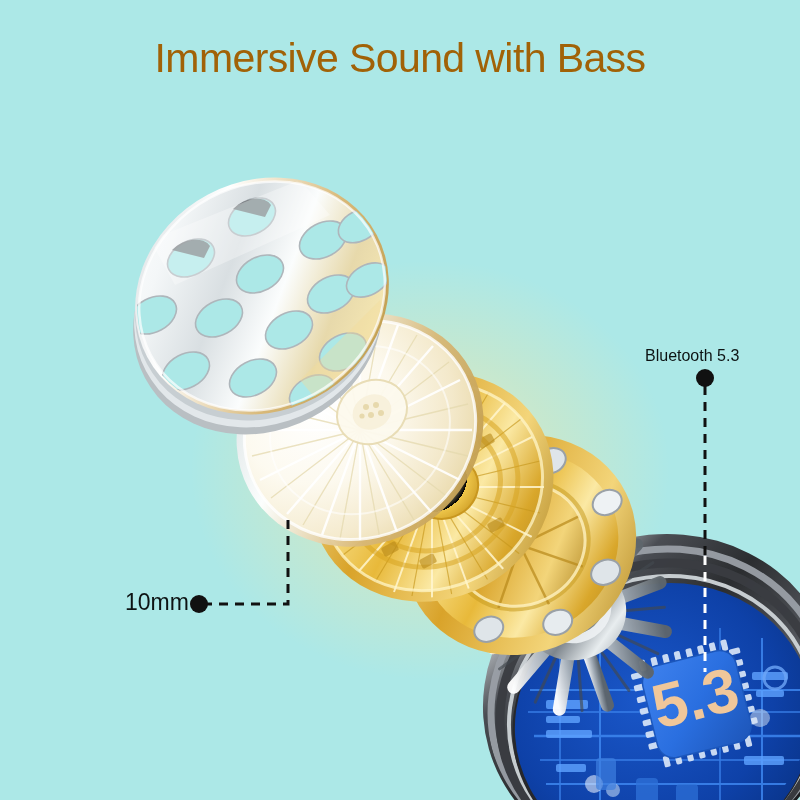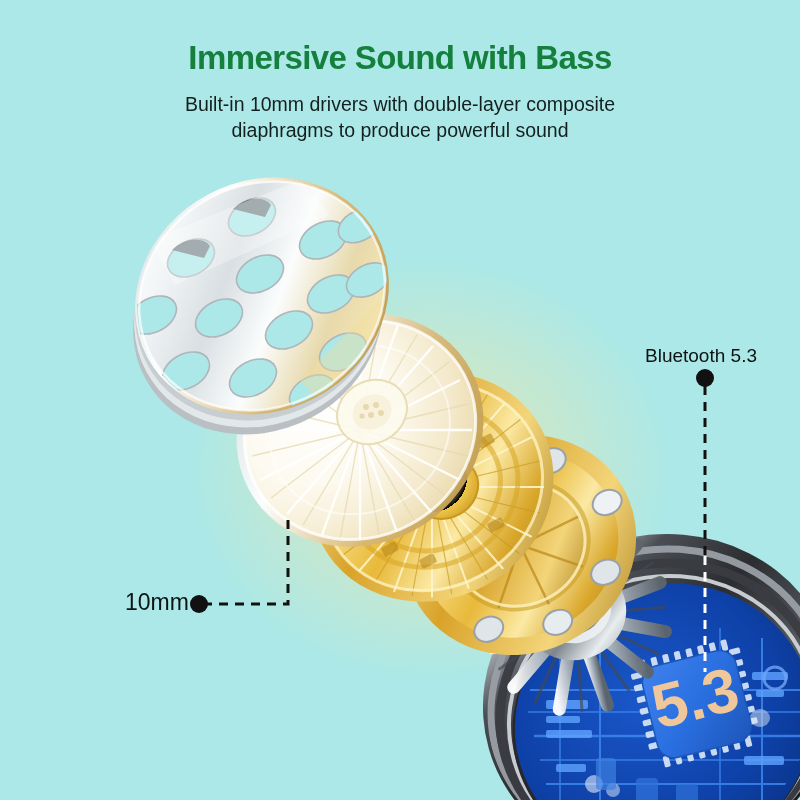--- a/index.html
+++ b/index.html
@@ -24,25 +24,25 @@
   #headings {
     position: absolute;
     top: 0; left: 0;
     width: 800px;
     text-align: center;
     z-index: 40;
   }
   #title {
     margin: 0;
     padding-top: 34px;
-    font-size: 33px;
+    font-size: 41px;
     line-height: 48px;
-    font-weight: 700;
+    font-weight: 400;
     letter-spacing: -0.6px;
-    color: #15803d;
+    color: #a16207;
     font-family: "Liberation Sans", sans-serif;
     white-space: nowrap;
   }
   #subtitle {
     margin: 0;
     padding-top: 9px;
     font-size: 19.5px;
     line-height: 26px;
     font-weight: 400;
     color: #14201f;
@@ -62,21 +62,21 @@
   .callout-label {
     position: absolute;
     font-family: "Liberation Sans", sans-serif;
     color: #0d1313;
     white-space: nowrap;
     z-index: 60;
   }
   #label-bt {
     left: 645px;
     top: 345px;
-    font-size: 19px;
+    font-size: 16px;
     line-height: 22px;
   }
   #label-10mm {
     left: 125px;
     top: 591px;
     font-size: 23px;
     line-height: 22px;
   }
   #leaders {
     position: absolute;
@@ -517,19 +517,15 @@
   <div class="callout-label" id="label-bt">
     <span>Bluetooth 5.3</span>
   </div>
 
   <div class="callout-label" id="label-10mm">
     <span>10mm</span>
   </div>
 
   <div id="headings">
     <h1 id="title">Immersive Sound with Bass</h1>
-    <p id="subtitle">
-      <span class="sub-line">Built-in 10mm drivers with double-layer composite</span>
-      <span class="sub-line">diaphragms to produce powerful sound</span>
-    </p>
   </div>
 
 </div>
 
 </body></html>

